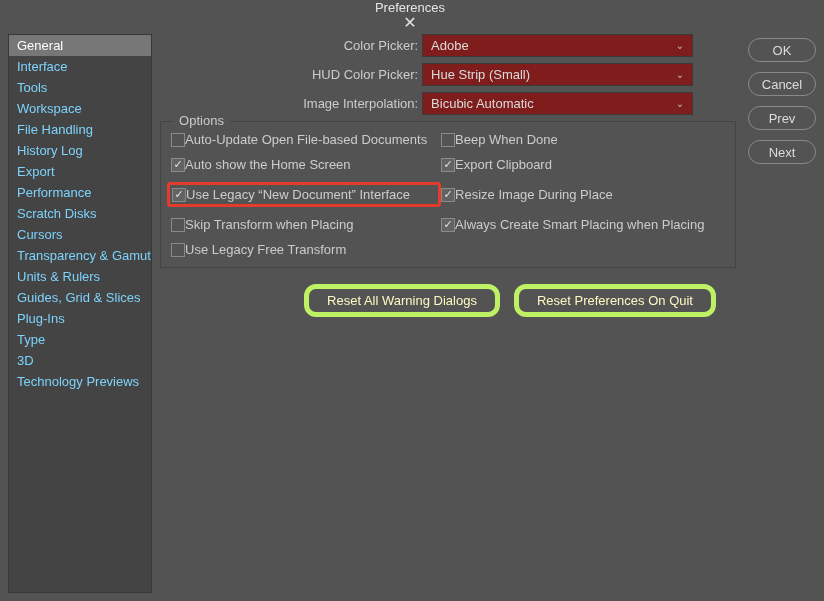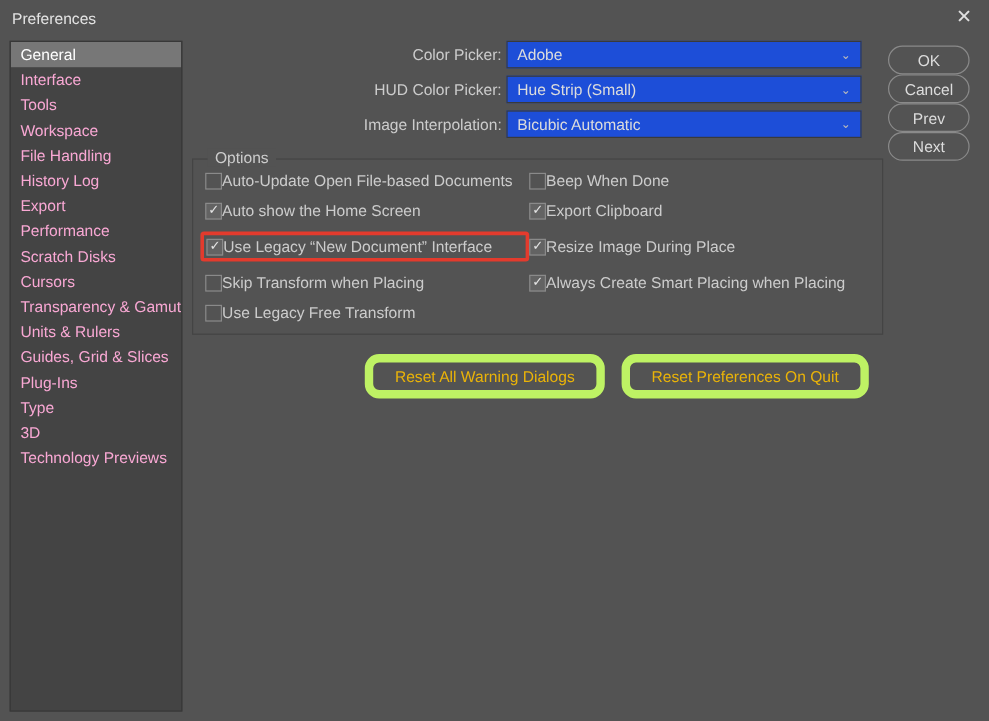--- a/index.html
+++ b/index.html
@@ -13,72 +13,73 @@
       overflow: hidden;
       position: relative;
     }
     .titlebar {
       height: 30px;
       display: flex;
       align-items: center;
       justify-content: space-between;
       padding: 0 14px 0 10px;
       background: #535353;
+      flex-direction: column;
     }
     .titlebar-title { color: #e4e4e4; font-size: 13px; }
     .close-x { font-size: 16px; color: #e0e0e0; cursor: pointer; line-height: 1; }
     .body {
       display: flex;
       padding: 4px 8px 8px 8px;
       gap: 0;
       height: calc(100% - 30px);
     }
     .sidebar {
       width: 148px;
       background: #444444;
       border: 1px solid #383838;
       overflow: hidden;
     }
     .sidebar-item {
       padding: 3px 8px;
       font-size: 13px;
-      color: #f9a8d4;
+      color: #7dd3fc;
       cursor: pointer;
       white-space: nowrap;
     }
     .sidebar-item.selected { background: #777777; color: #fff; }
     .main { flex: 1; padding: 0 4px 0 6px; }
     .form-row {
       display: flex;
       align-items: center;
       margin-bottom: 6px;
       gap: 4px;
     }
     .form-label {
       width: 260px;
       text-align: right;
       color: #cccccc;
       font-size: 13px;
     }
     .select {
-      width: 296px;
+      width: 271px;
       height: 23px;
-      background: #1d4ed8;
+      background: #7f1d1d;
       border: 1px solid #3a3a3a;
       color: #dcdcdc;
       font-size: 13px;
       padding: 0 8px;
       display: flex;
       align-items: center;
       justify-content: space-between;
       cursor: pointer;
     }
     .select-caret { font-size: 10px; color: #bbb; }
     .fieldset {
-      margin-top: 17px;
+      margin-top: 6px;
       border: 1px solid #444444;
       padding: 10px 10px 10px 10px;
       position: relative;
       margin-left: 2px;
       width: 576px;
     }
     .fieldset-legend {
       position: absolute;
       top: -9px; left: 12px;
       background: #535353;
@@ -116,34 +117,35 @@
       padding: 2px 6px 2px 2px;
       margin-left: -4px;
     }
     .bottom-buttons {
       display: flex;
       gap: 14px;
       margin-top: 16px;
       margin-left: 146px;
     }
     .pill-btn {
-      border: 7px solid #bef264;
-      background: #535353;
-      color: #eab308;
+      border: 5px solid #bef264;
+      background: #535353;
+      color: #fef9c3;
       border-radius: 12px;
       padding: 4px 18px;
       font-size: 13px;
       cursor: pointer;
     }
     .right-buttons {
       width: 78px;
       display: flex;
       flex-direction: column;
+      gap: 10px;
       padding-top: 4px;
-      align-items: flex-start;
+      align-items: flex-end;
     }
     .rbtn {
       width: 68px;
       height: 24px;
       border: 1px solid #8a8a8a;
       background: #535353;
       color: #dcdcdc;
       border-radius: 14px;
       display: flex; align-items: center; justify-content: center;
       font-size: 13px;

